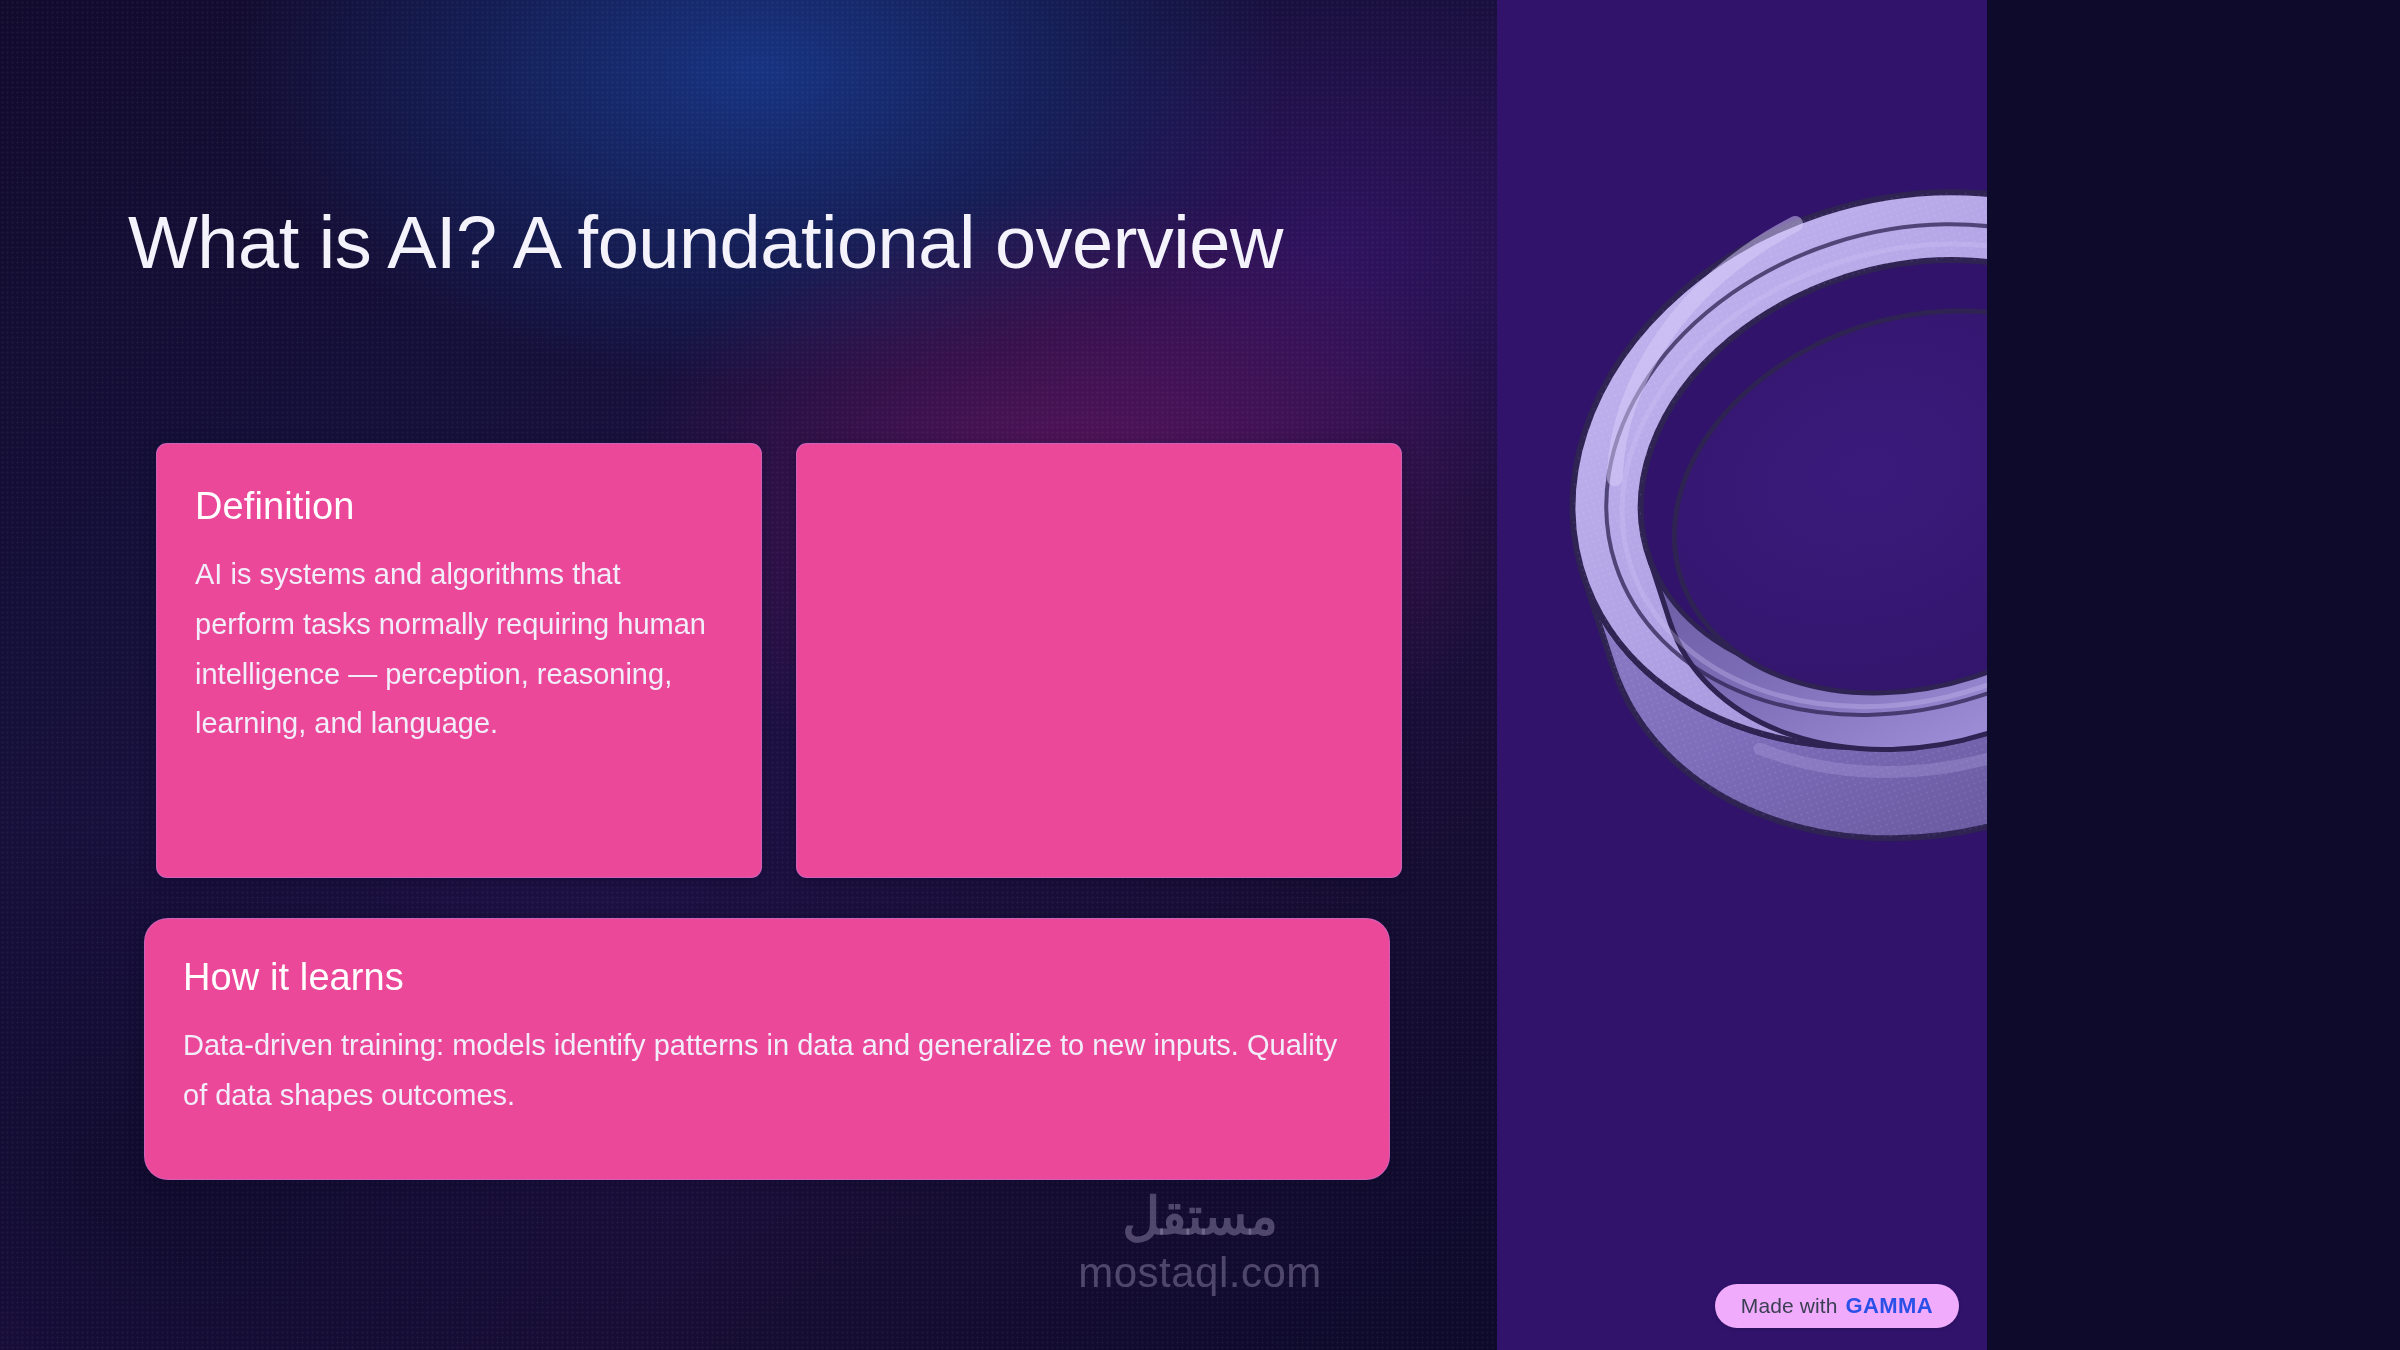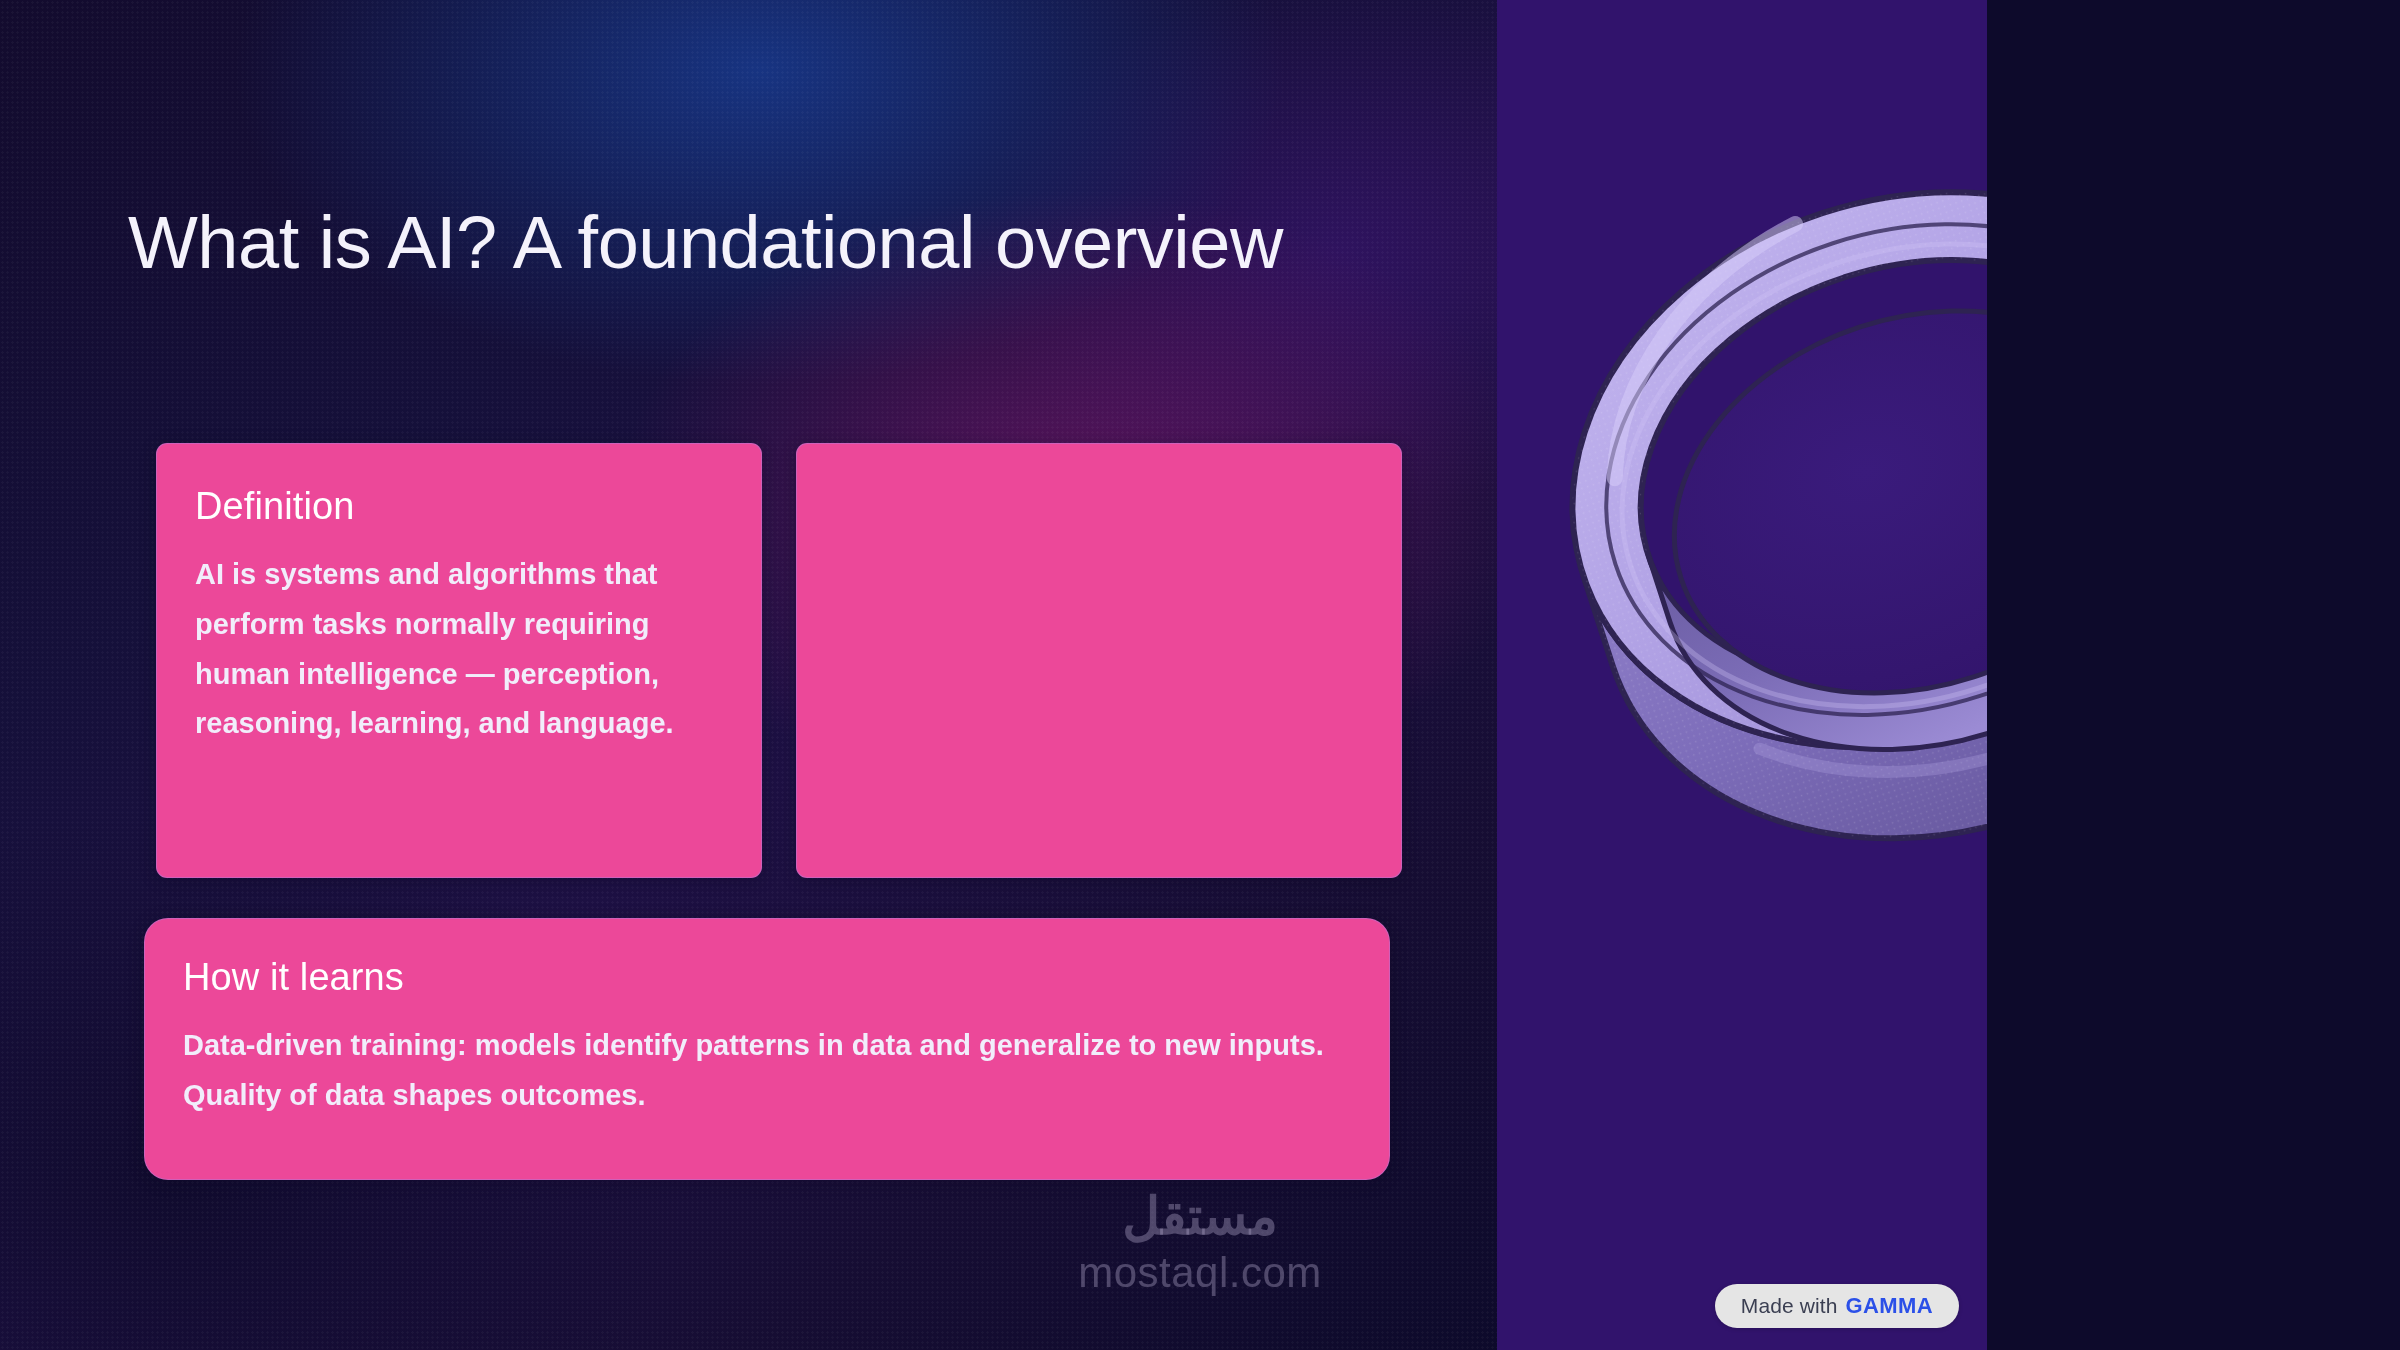--- a/index.html
+++ b/index.html
@@ -73,21 +73,21 @@
   .card-head {
     font-size: 38px;
     font-weight: 400;
     color: #ffffff;
     letter-spacing: 0.1px;
     margin: 0 0 22px 0;
     line-height: 1.1;
   }
   .card-body {
     font-size: 29px;
-    font-weight: 700;
+    font-weight: 400;
     color: #f1edfb;
     line-height: 1.72;
     margin: 0;
   }
   .card-3 .card-inner { padding-top: 38px; }
 
   
   .watermark {
     position: absolute;
     left: 1050px;
@@ -133,21 +133,21 @@
   
   .gamma-badge {
     position: absolute;
     right: 28px;
     bottom: 22px;
     height: 44px;
     padding: 0 26px;
     display: flex;
     align-items: center;
     gap: 8px;
-    background: #e5e5e5;
+    background: #f0abfc;
     border-radius: 22px;
     z-index: 10;
     box-shadow: 0 1px 4px rgba(0,0,0,0.18);
   }
   .gamma-made {
     font-size: 21px;
     color: #3b3f52;
     font-weight: 400;
     letter-spacing: 0.1px;
   }

